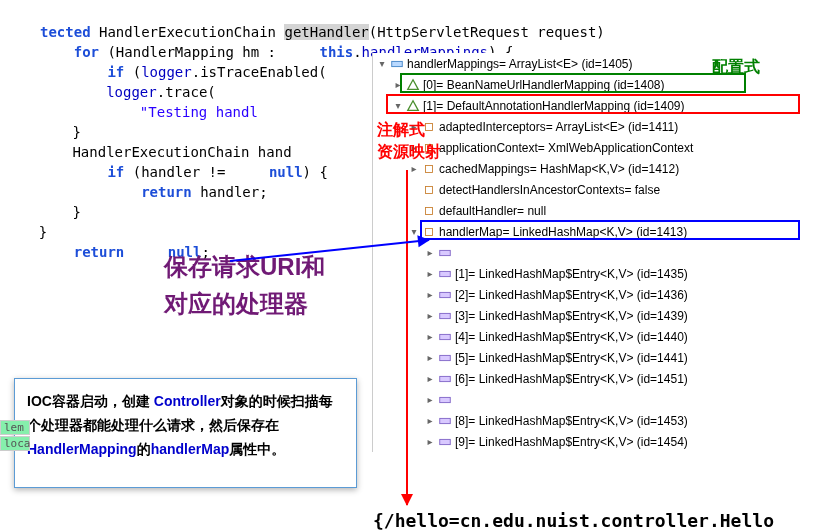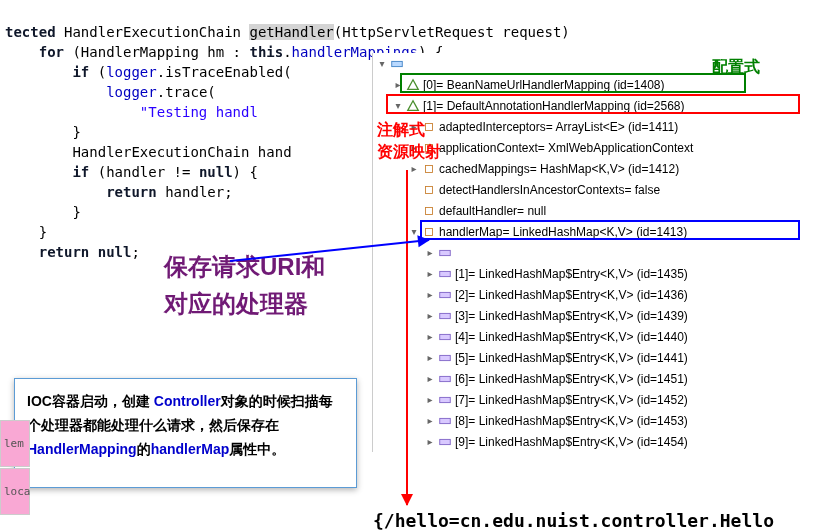--- a/index.html
+++ b/index.html
@@ -1,38 +1,38 @@
 <!DOCTYPE html>
 <html><head>
 <meta charset="utf-8">
 <style>
 * { margin: 0; padding: 0; box-sizing: border-box; }
 body { font-family: Consolas, monospace; font-size: 14px; background: #fff; width: 813px; height: 532px; overflow: hidden; position: relative; }
 .code-area { position: absolute; left: 0; top: 0; width: 813px; padding: 2px 5px; line-height: 20px; white-space: pre; }
-.kw { color: #0f172a; font-weight: bold; }
+.kw { color: #1d4ed8; font-weight: bold; margin-left: 35px; }
 .field { color: #0000c0; }
 .str { color: #2a00ff; }
 .selected { background: #d4d4d4; text-align: right; }
 .vars-panel { position: absolute; left: 372px; top: 53px; width: 441px; background: #fff; border-left: 1px solid #ccc; }
 .tree-row { display: flex; align-items: center; height: 21px; font-family: "Segoe UI", sans-serif; font-size: 12px; white-space: nowrap; overflow: hidden; }
 .indent { display: inline-block; }
 .expander { width: 14px; text-align: center; color: #666; cursor: pointer; font-size: 10px; }
 .tree-icon { width: 16px; height: 16px; display: inline-flex; align-items: center; justify-content: center; margin-right: 2px; }
 .tree-label { color: #000; }
 .box-green { position: absolute; border: 2px solid #008000; }
 .box-red { position: absolute; border: 2px solid #ff0000; }
 .box-blue { position: absolute; border: 2px solid #0000ff; }
 .anno-green { position: absolute; color: #008000; font-family: "SimHei", sans-serif; font-weight: bold; font-size: 16px; }
 .anno-red { position: absolute; color: #ff0000; font-family: "SimHei", sans-serif; font-weight: bold; font-size: 16px; }
 .anno-blue-big { position: absolute; color: #701a75; font-family: "SimHei", sans-serif; font-weight: bold; font-size: 24px; }
 .tooltip-box { position: absolute; left: 14px; top: 378px; width: 343px; height: 110px; background: #fff; border: 1px solid #5b9bd5; box-shadow: 0 2px 6px rgba(0,0,0,0.3); padding: 10px 12px; font-family: "Microsoft YaHei", sans-serif; font-size: 14px; line-height: 24px; color: #333; }
 .tooltip-box .hl { color: #0000cc; font-weight: bold; }
 .tooltip-box .normal { color: #000; font-weight: bold; }
 .left-tabs { position: absolute; left: 0; top: 420px; width: 30px; font-size: 11px; color: #555; }
-.left-tabs div { border: 1px solid #ccc; padding: 16px 3px; margin-bottom: 1px; background: #f9a8d4; }
+.left-tabs div { border: 1px solid #ccc; padding: 0 3px; margin-bottom: 1px; background: #86efac; }
 .bottom-text { position: absolute; left: 373px; top: 510px; font-family: Consolas, monospace; font-size: 18px; font-weight: bold; }
 .red-arrow-down { position: absolute; left: 406px; top: 170px; width: 2px; height: 335px; background: #ff0000; }
 .red-arrow-down::after { content: ''; position: absolute; bottom: -1px; left: -5px; border-left: 6px solid transparent; border-right: 6px solid transparent; border-top: 12px solid #ff0000; }
 .blue-arrow { position: absolute; left: 230px; top: 260px; width: 200px; height: 2px; background: #0000ff; transform: rotate(-6deg); transform-origin: left center; }
 .blue-arrow::after { content: ''; position: absolute; right: -1px; top: -5px; border-top: 6px solid transparent; border-bottom: 6px solid transparent; border-left: 12px solid #0000ff; }
 svg.icon-svg { width: 14px; height: 14px; }
 </style>
 </head>
 <body>
 
@@ -53,40 +53,41 @@
 
 <div class="vars-panel">
   <div class="tree-row">
       <span class="indent" style="width:2px"></span>
       <span class="expander">▾</span>
       <span class="tree-icon">
         <svg class="icon-svg" viewBox="0 0 16 16">
           <rect x="2" y="5" width="12" height="6" fill="#b9d9ff" stroke="#3b7fc4"></rect>
         </svg>
       </span>
+      <span class="tree-label">handlerMappings= ArrayList&lt;E&gt;  (id=1405)</span>
     </div>
   <div class="tree-row">
       <span class="indent" style="width:18px"></span>
       <span class="expander">▸</span>
       <span class="tree-icon">
         <svg class="icon-svg" viewBox="0 0 16 16">
           <path d="M8 2 L14 13 L2 13 Z" fill="none" stroke="#4a8f2f" stroke-width="1.5"></path>
         </svg>
       </span>
       <span class="tree-label">[0]= BeanNameUrlHandlerMapping  (id=1408)</span>
     </div>
   <div class="tree-row">
       <span class="indent" style="width:18px"></span>
       <span class="expander">▾</span>
       <span class="tree-icon">
         <svg class="icon-svg" viewBox="0 0 16 16">
           <path d="M8 2 L14 13 L2 13 Z" fill="none" stroke="#4a8f2f" stroke-width="1.5"></path>
         </svg>
       </span>
-      <span class="tree-label">[1]= DefaultAnnotationHandlerMapping  (id=2568)</span>
+      <span class="tree-label">[1]= DefaultAnnotationHandlerMapping  (id=1409)</span>
     </div>
   <div class="tree-row">
       <span class="indent" style="width:34px"></span>
       <span class="expander">▸</span>
       <span class="tree-icon">
         <svg class="icon-svg" viewBox="0 0 16 16">
           <rect x="4" y="4" width="8" height="8" fill="#fff" stroke="#c97f2e"></rect>
         </svg>
       </span>
       <span class="tree-label">adaptedInterceptors= ArrayList&lt;E&gt;  (id=1411)</span>
@@ -209,21 +210,20 @@
       <span class="tree-label">[6]= LinkedHashMap$Entry&lt;K,V&gt;  (id=1451)</span>
     </div>
   <div class="tree-row">
       <span class="indent" style="width:50px"></span>
       <span class="expander">▸</span>
       <span class="tree-icon">
         <svg class="icon-svg" viewBox="0 0 16 16">
           <rect x="2" y="5" width="12" height="6" fill="#d9c9ff" stroke="#7b5fc4"></rect>
         </svg>
       </span>
-      <span class="tree-label">[7]= LinkedHashMap$Entry&lt;K,V&gt;  (id=1452)</span>
     </div>
   <div class="tree-row">
       <span class="indent" style="width:50px"></span>
       <span class="expander">▸</span>
       <span class="tree-icon">
         <svg class="icon-svg" viewBox="0 0 16 16">
           <rect x="2" y="5" width="12" height="6" fill="#d9c9ff" stroke="#7b5fc4"></rect>
         </svg>
       </span>
       <span class="tree-label">[8]= LinkedHashMap$Entry&lt;K,V&gt;  (id=1453)</span>

